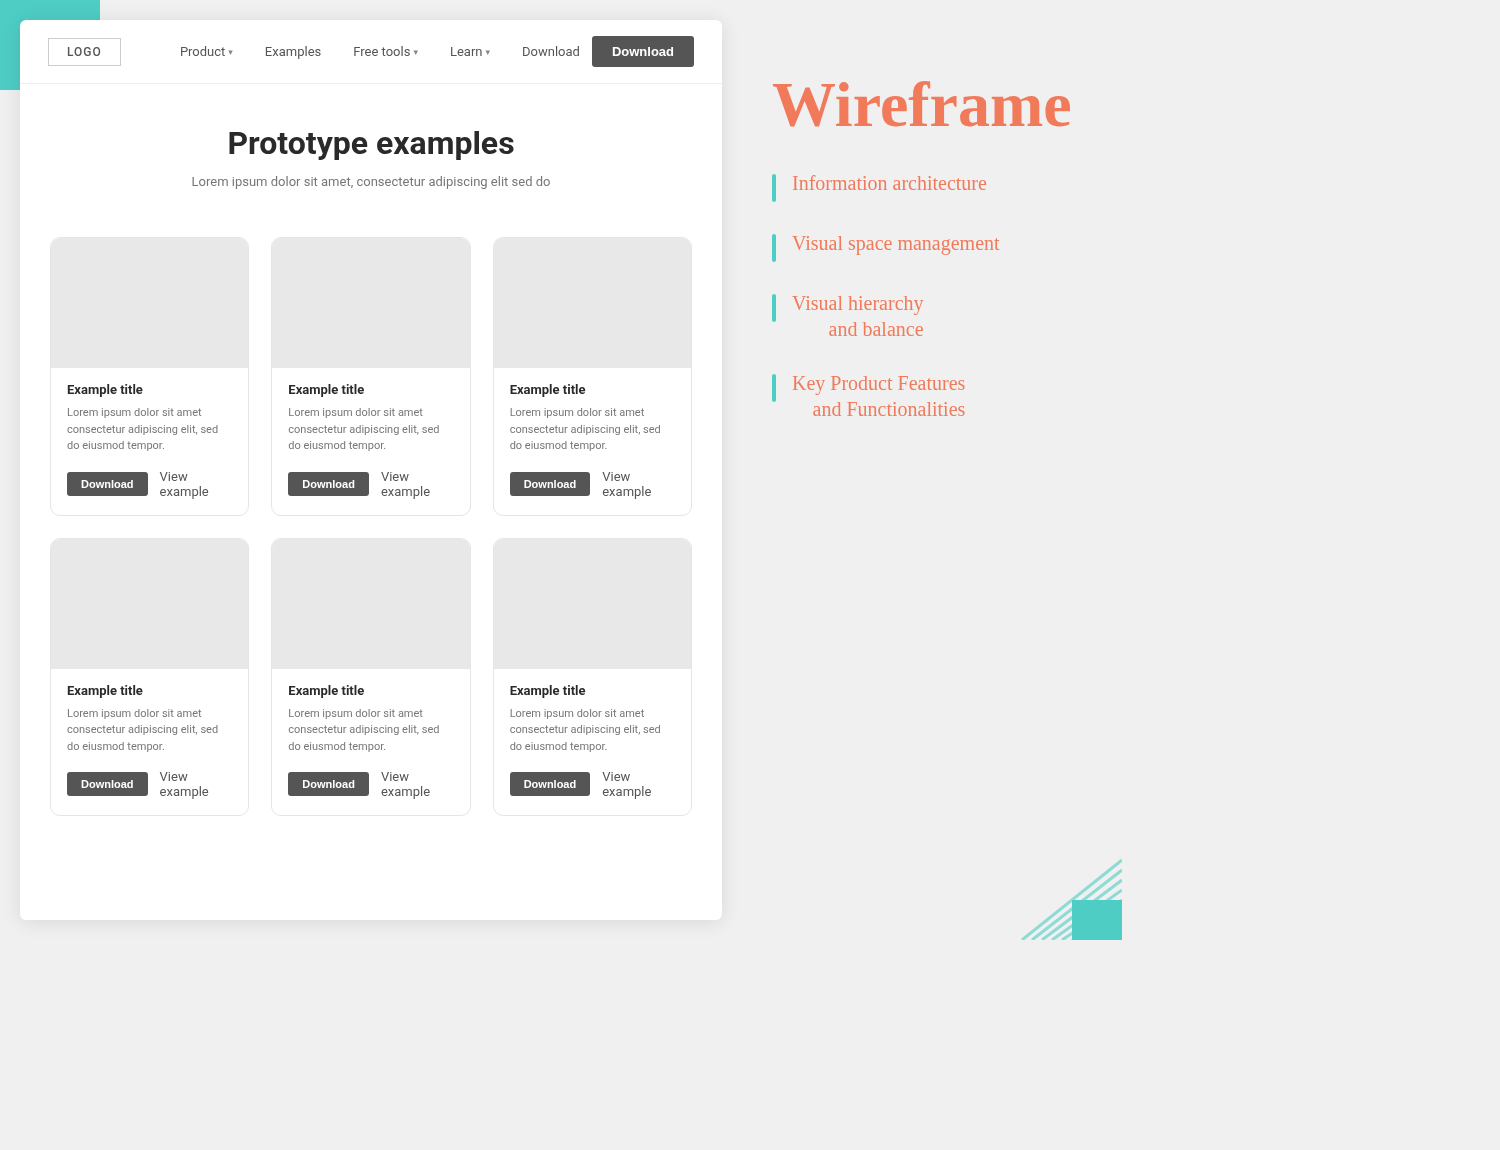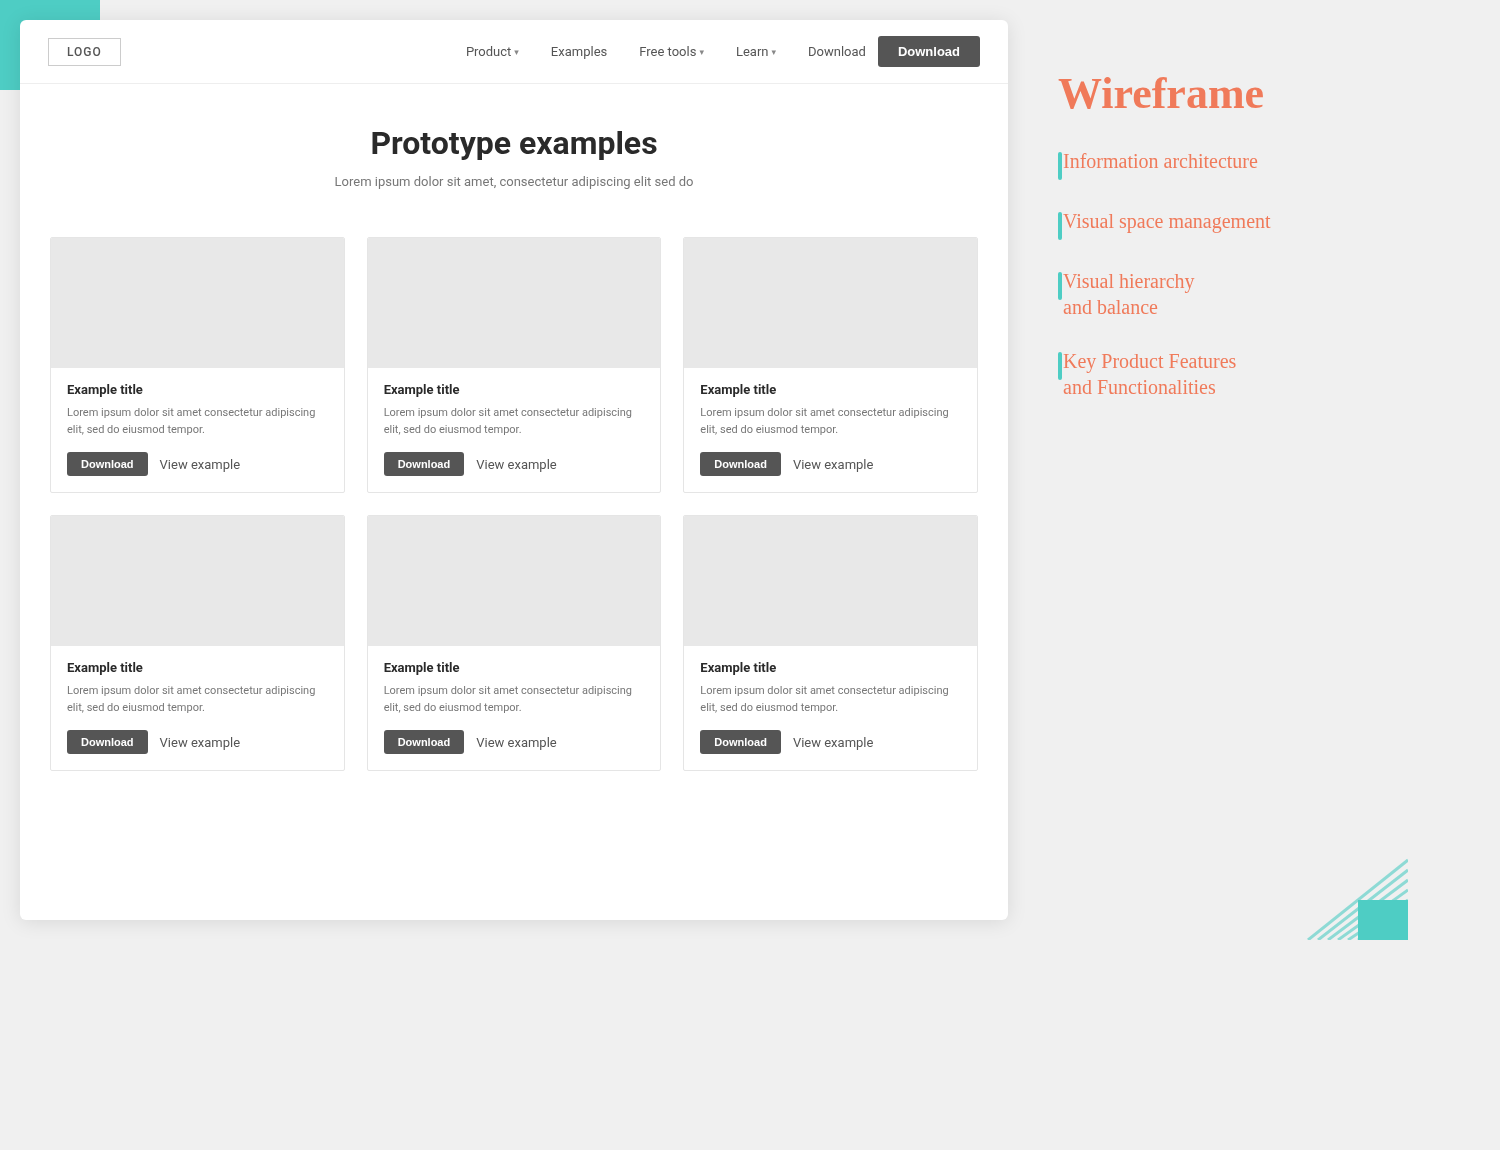--- a/index.html
+++ b/index.html
@@ -26,21 +26,21 @@
       width: 100px;
       height: 90px;
       background: #4ecdc4;
       z-index: 0;
     }
     
     .main-card {
       background: #fff;
       border-radius: 6px;
       box-shadow: 0 2px 20px rgba(0,0,0,0.1);
-      width: 988px;
+      width: 702px;
       min-height: 900px;
       position: relative;
       z-index: 1;
       overflow: hidden;
     }
     
     .nav {
       display: flex;
       align-items: center;
       padding: 16px 28px;
@@ -103,21 +103,21 @@
     }
     
     .cards-grid {
       display: grid;
       grid-template-columns: repeat(3, 1fr);
       gap: 22px;
       padding: 28px 30px 40px;
     }
     .card {
       border: 1px solid #e5e5e5;
-      border-radius: 2px;
+      border-radius: 10px;
       overflow: hidden;
       background: #fff;
     }
     .card-image {
       background: #e8e8e8;
       height: 130px;
       width: 100%;
     }
     .card-body {
       padding: 14px 16px 16px;
@@ -155,36 +155,37 @@
       cursor: pointer;
     }
     
     .sidebar {
       width: 380px;
       padding: 50px 40px 40px 50px;
       position: relative;
     }
     .sidebar-title {
       font-family: Georgia, serif;
-      font-size: 44px;
+      font-size: 64px;
       color: #f07a5a;
       font-weight: 700;
       line-height: 1.1;
       margin-bottom: 30px;
     }
     .sidebar-items {
       list-style: none;
       display: flex;
       flex-direction: column;
       gap: 28px;
     }
     .sidebar-item {
       display: flex;
       align-items: flex-start;
-      gap: 1px;
+      gap: 16px;
+      text-align: right;
     }
     .sidebar-item-bar {
       width: 4px;
       min-height: 28px;
       background: #4ecdc4;
       border-radius: 2px;
       flex-shrink: 0;
       margin-top: 4px;
     }
     .sidebar-item-label {

